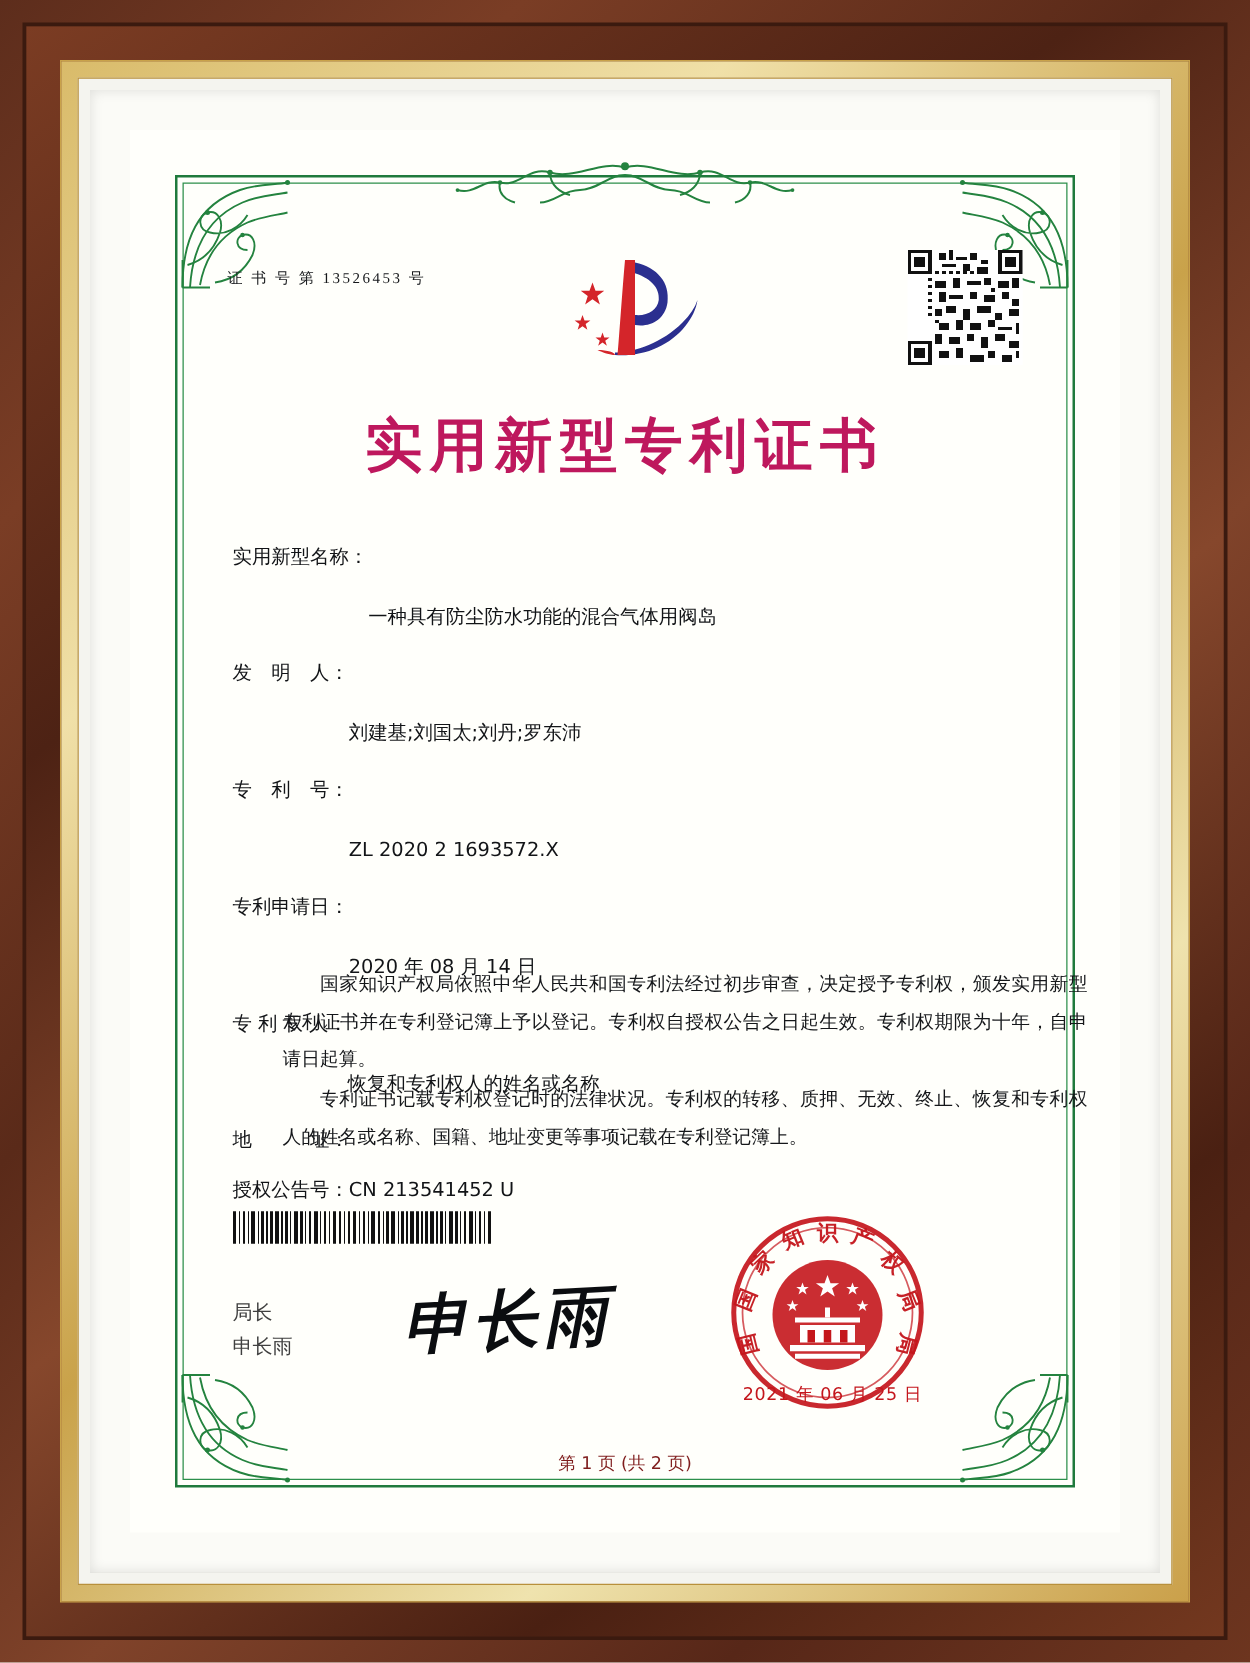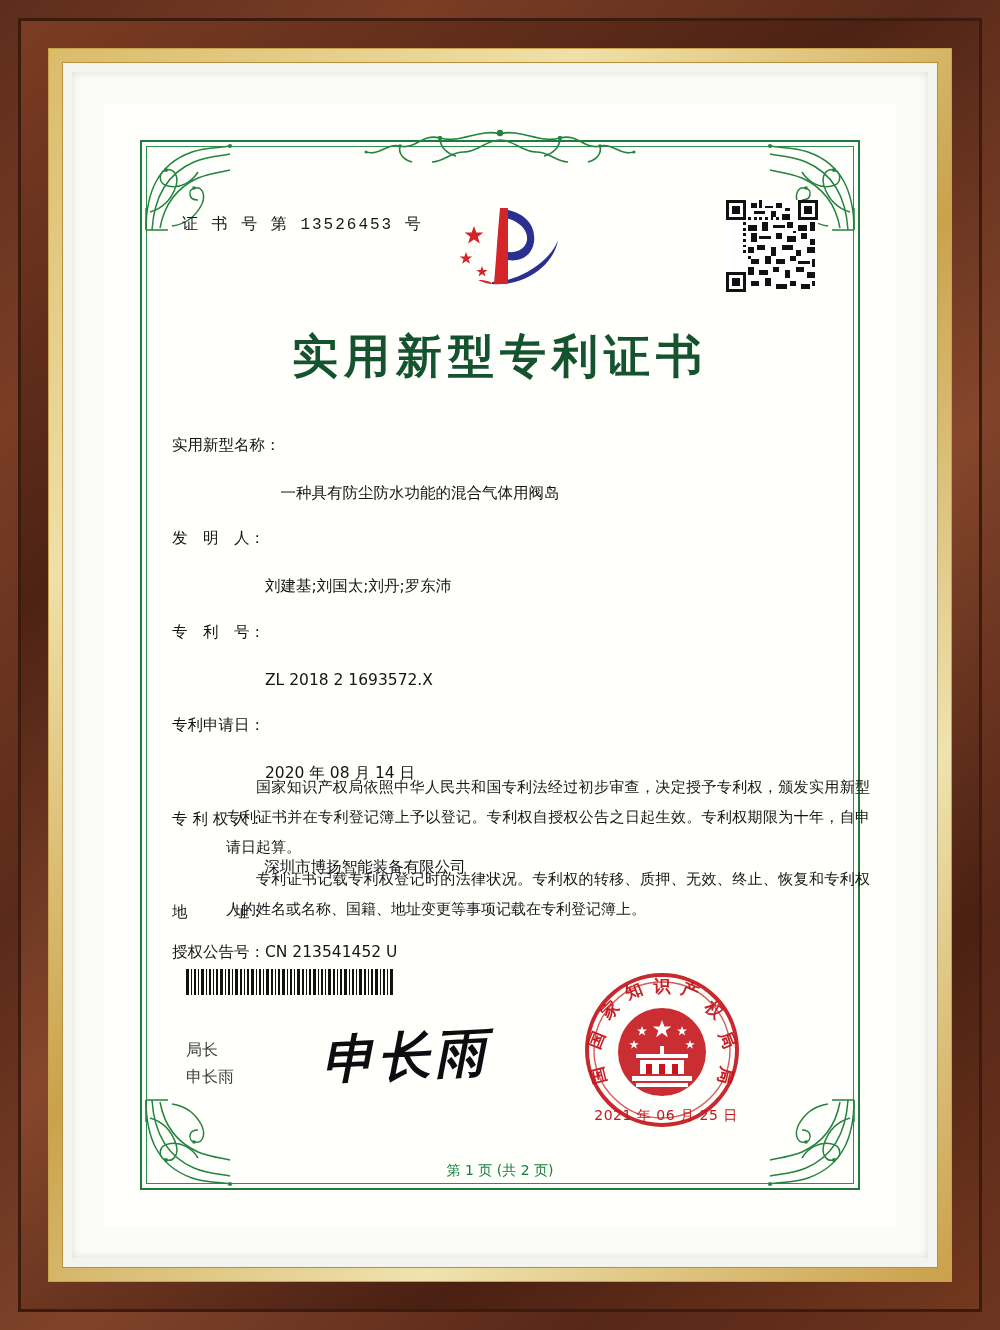--- a/index.html
+++ b/index.html
@@ -93,24 +93,24 @@
     transform: translateX(-50%);
     top: 22px;
     width: 420px; height: 46px;
     color: #24833f;
   }
 
   
   .cert-no {
     position: absolute;
     left: 78px; top: 110px;
-    font-size: 16px;
+    font-size: 12px;
     letter-spacing: 2px;
     color: #15171a;
-    font-family: Liberation Mono, monospace;
+    font-family: Liberation Serif, serif;
     white-space: nowrap;
   }
   .logo {
     position: absolute;
     left: 50%;
     transform: translateX(-50%);
     top: 96px;
     width: 140px; height: 92px;
   }
   .qr {
@@ -123,27 +123,27 @@
   
   .title {
     position: absolute;
     left: 0; right: 0;
     top: 222px;
     text-align: center;
     font-family: "DejaVu Sans", "Liberation Sans", sans-serif;
     font-size: 46px;
     font-weight: bold;
     letter-spacing: 6px;
-    color: #14532d;
+    color: #be185d;
   }
 
   
   .fields {
     position: absolute;
-    left: 68px;
+    left: 82px;
     top: 330px;
     width: 640px;
     font-family: "DejaVu Sans", "Liberation Sans", sans-serif;
     font-size: 15.5px;
     color: #121417;
   }
   .field-row {
     display: flex;
     align-items: flex-start;
     margin-bottom: 23px;
@@ -238,21 +238,21 @@
   }
 
   
   .page-footer {
     position: absolute;
     left: 0; right: 0;
     top: 1058px;
     text-align: center;
     font-family: "DejaVu Sans", "Liberation Sans", sans-serif;
     font-size: 14px;
-    color: #15803d;
+    color: #7f1d1d;
   }
 </style>
 </head>
 <body>
 
 <div class="frame-outer"></div>
 <div class="frame-bevel-dark"></div>
 <div class="frame-gold"></div>
 <div class="frame-gold-inner"></div>
 <div class="mat"></div>
@@ -445,29 +445,29 @@
     <div class="field-row">
       <span class="field-label">实用新型名称：</span>
       <span class="field-value">一种具有防尘防水功能的混合气体用阀岛</span>
     </div>
     <div class="field-row">
       <span class="field-label">发　明　人：</span>
       <span class="field-value">刘建基;刘国太;刘丹;罗东沛</span>
     </div>
     <div class="field-row">
       <span class="field-label">专　利　号：</span>
-      <span class="field-value">ZL 2018 2 1693572.X</span>
+      <span class="field-value">ZL 2020 2 1693572.X</span>
     </div>
     <div class="field-row">
       <span class="field-label">专利申请日：</span>
       <span class="field-value">2020 年 08 月 14 日</span>
     </div>
     <div class="field-row">
       <span class="field-label">专 利 权 人：</span>
-      <span class="field-value">深圳市博扬智能装备有限公司</span>
+      <span class="field-value">恢复和专利权人的姓名或名称</span>
     </div>
     <div class="field-row tight">
       <span class="field-label">地　　　址：</span>
     </div>
     <div class="pub-row">
       <span class="pub-right"><span>授权公告号：</span><span>CN 213541452 U</span></span>
     </div>
   </div>
 
   <div class="paras">

